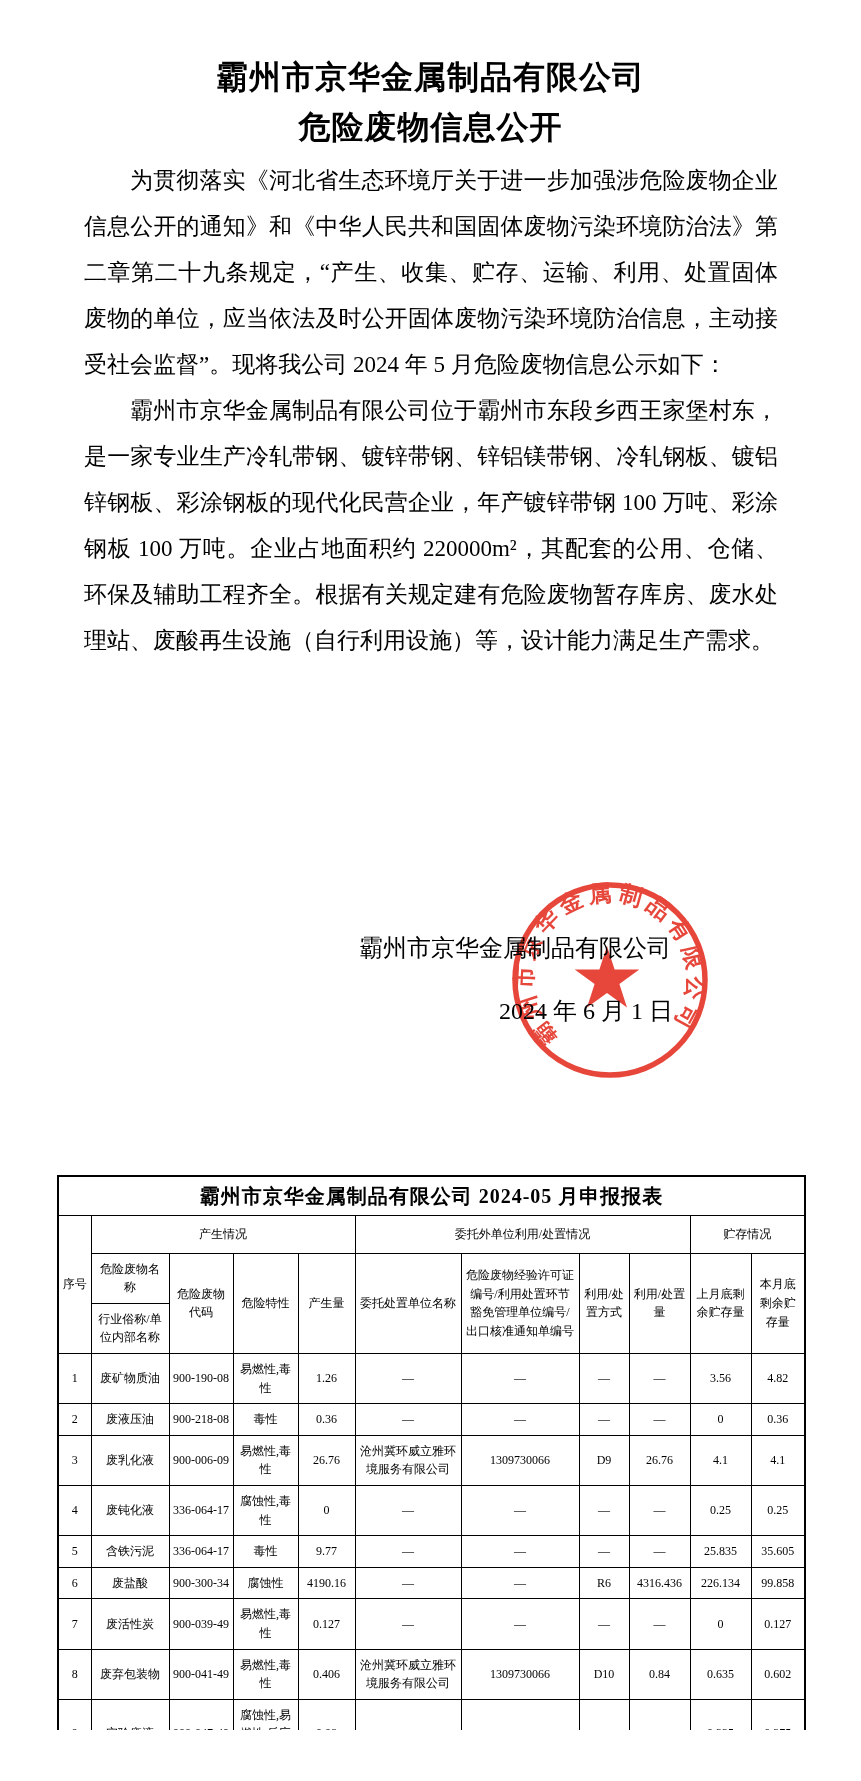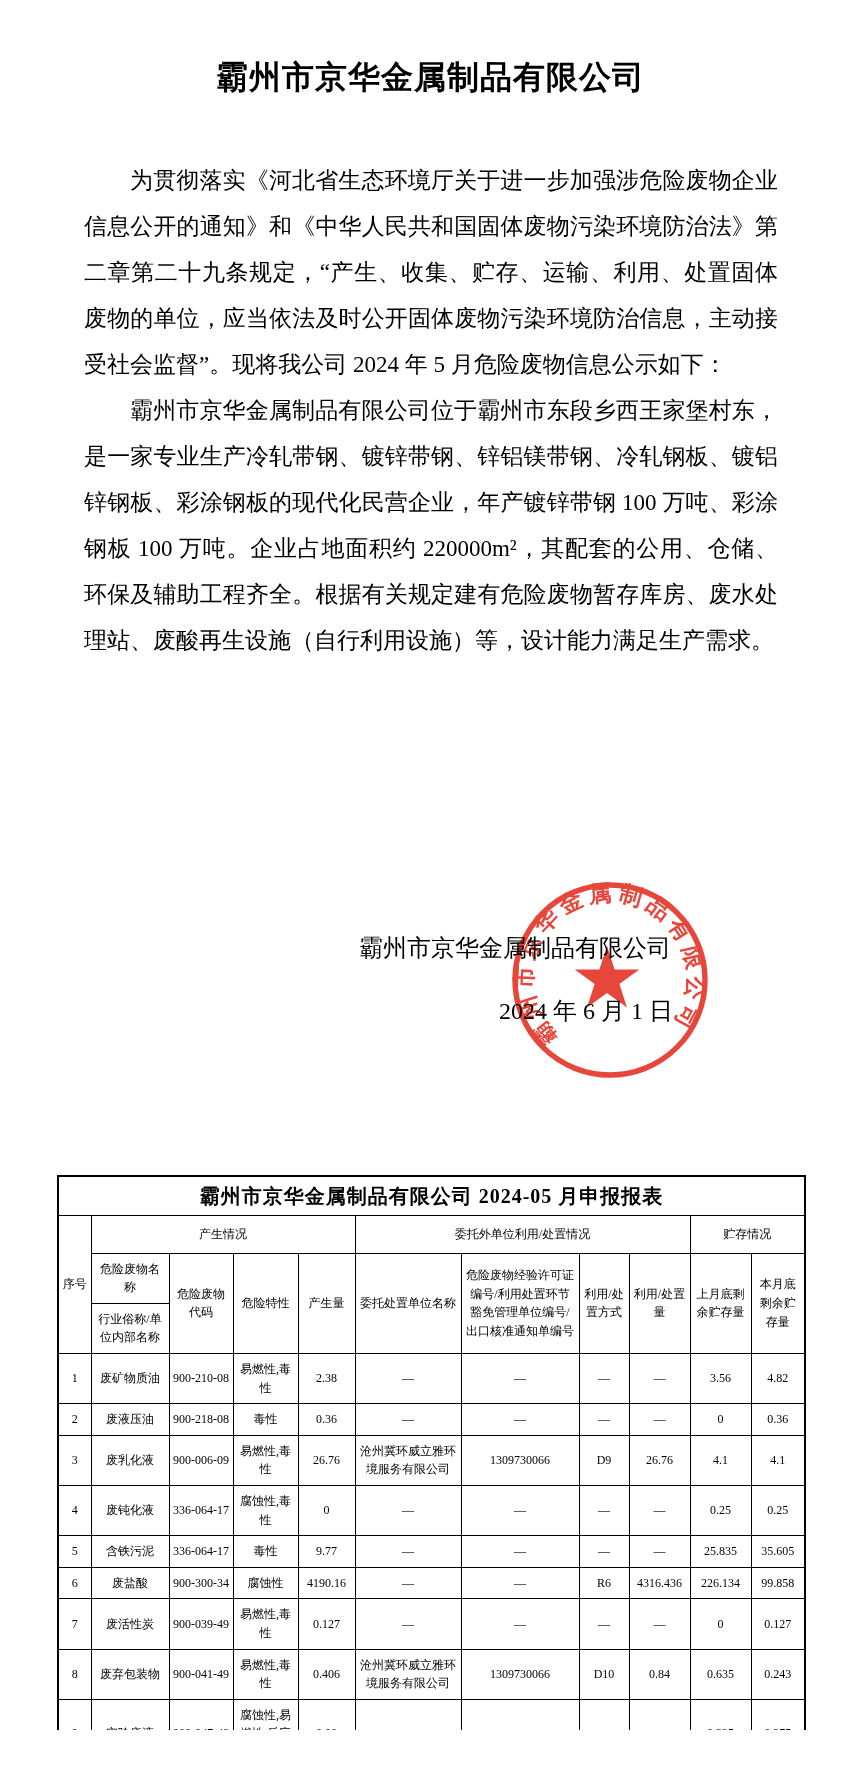--- a/index.html
+++ b/index.html
@@ -51,20 +51,21 @@
   }
   tr.grp th{padding:9px 2px;}
 </style>
 </head>
 <body>
 
 <div class="page">
 
   <div class="doc-title">
     <div>霸州市京华金属制品有限公司</div>
+    <div>危险废物信息公开</div>
   </div>
 
   <div class="doc-body">
     <p>为贯彻落实《河北省生态环境厅关于进一步加强涉危险废物企业信息公开的通知》和《中华人民共和国固体废物污染环境防治法》第二章第二十九条规定，“产生、收集、贮存、运输、利用、处置固体废物的单位，应当依法及时公开固体废物污染环境防治信息，主动接受社会监督”。现将我公司 2024 年 5 月危险废物信息公示如下：</p>
     <p>霸州市京华金属制品有限公司位于霸州市东段乡西王家堡村东，是一家专业生产冷轧带钢、镀锌带钢、锌铝镁带钢、冷轧钢板、镀铝锌钢板、彩涂钢板的现代化民营企业，年产镀锌带钢 100 万吨、彩涂钢板 100 万吨。企业占地面积约 220000m²，其配套的公用、仓储、环保及辅助工程齐全。根据有关规定建有危险废物暂存库房、废水处理站、废酸再生设施（自行利用设施）等，设计能力满足生产需求。</p>
   </div>
 
   <div class="signature">
     <div class="sig-company">霸州市京华金属制品有限公司</div>
     <div class="sig-date">2024 年 6 月 1 日</div>
@@ -119,23 +120,23 @@
           <th rowspan="2">本月底剩余贮存量</th>
         </tr>
         <tr>
           <th>行业俗称/单位内部名称</th>
         </tr>
       </thead>
       <tbody>
           <tr>
             <td>1</td>
             <td>废矿物质油</td>
-            <td>900-210-08</td>
-            <td>易燃性,毒性</td>
-            <td>2.38</td>
+            <td>900-190-08</td>
+            <td>易燃性,毒性</td>
+            <td>1.26</td>
             <td>—</td>
             <td>—</td>
             <td>—</td>
             <td>—</td>
             <td>3.56</td>
             <td>4.82</td>
           </tr>
           <tr>
             <td>2</td>
             <td>废液压油</td>
@@ -218,21 +219,21 @@
             <td>8</td>
             <td>废弃包装物</td>
             <td>900-041-49</td>
             <td>易燃性,毒性</td>
             <td>0.406</td>
             <td>沧州冀环威立雅环境服务有限公司</td>
             <td>1309730066</td>
             <td>D10</td>
             <td>0.84</td>
             <td>0.635</td>
-            <td>0.243</td>
+            <td>0.602</td>
           </tr>
           <tr>
             <td>9</td>
             <td>实验废液</td>
             <td>900-047-49</td>
             <td>腐蚀性,易燃性,反应性,毒性</td>
             <td>0.08</td>
             <td>—</td>
             <td>—</td>
             <td>—</td>

